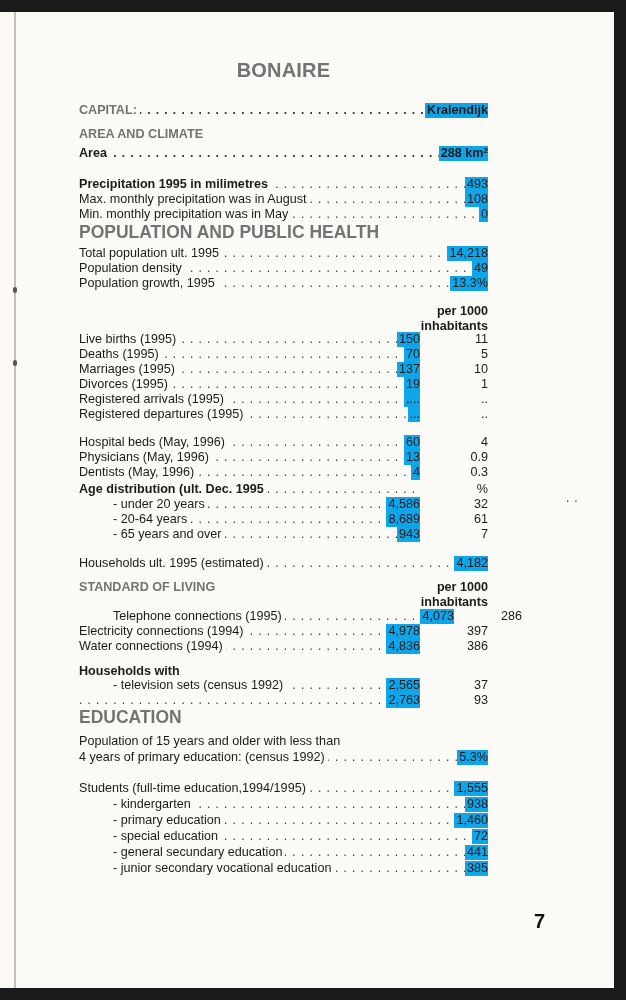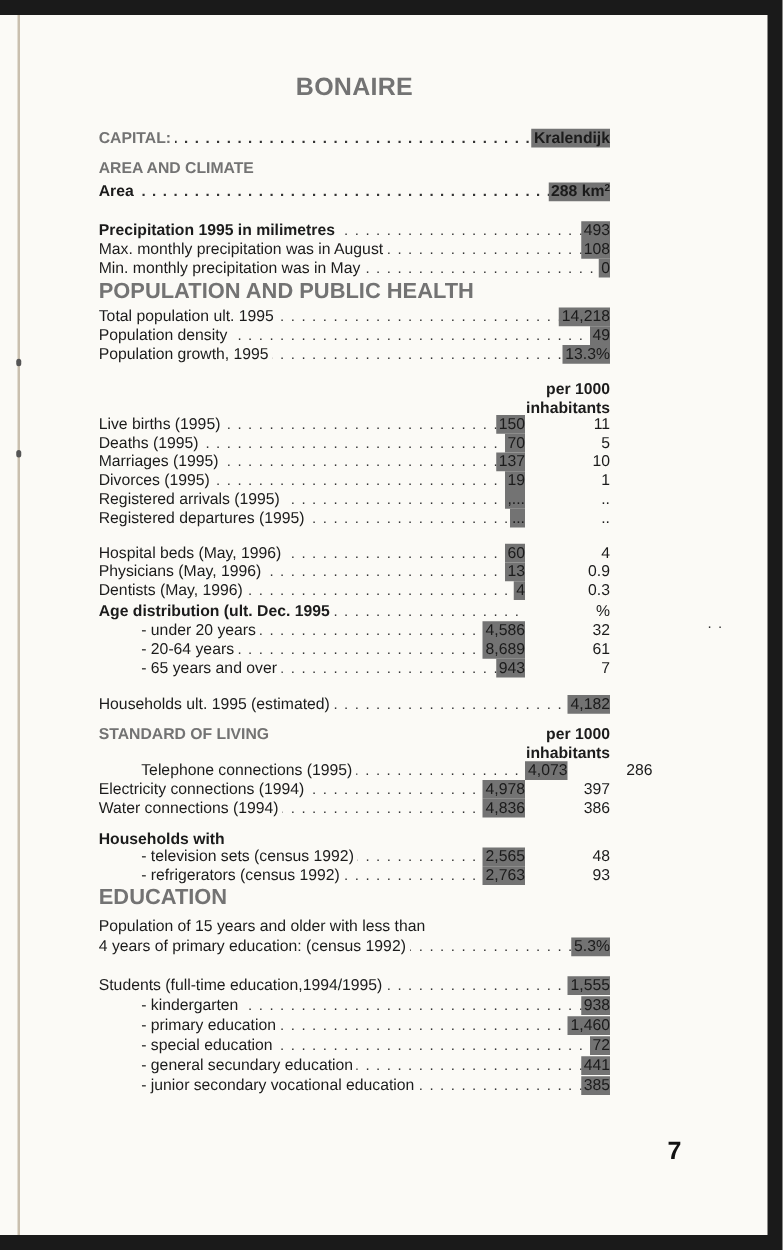--- a/index.html
+++ b/index.html
@@ -28,21 +28,21 @@
     .title {
       position:absolute; left:0; width:409px; top:63px; text-align:center;
       font-weight:bold; font-size:20px; letter-spacing:0.2px;
     }
     .row { position:absolute; left:0; width:409px; height:16px; white-space:nowrap; }
     .row .lab { position:absolute; left:0; top:0; background:#fbfaf6; padding-right:3px; z-index:2; }
     .row .dots {
       position:absolute; left:0; right:0; top:0; overflow:hidden; color:#333;
       letter-spacing:5.2px; font-size:12px; z-index:1;
     }
-    .row .v1 { position:absolute; right:0; top:0; background:#737373; padding-left:2px; z-index:2; text-align:left; }
+    .row .v1 { position:absolute; right:0; top:0; background:#0ea5e9; padding-left:2px; z-index:2; text-align:left; }
     .row.two .v1 { right:68px; }
     .row .v2 { position:absolute; right:0; top:0; background:#fbfaf6; padding-left:6px; z-index:2; text-align:right; }
     .bold { font-weight:bold; }
     .sec { position:absolute; left:0; font-weight:bold; }
     .sec.small { font-size:12.6px; }
     .sec.big { font-size:17.5px; }
     .indent .lab { padding-left:34px; }
     .hdr { position:absolute; right:0; font-weight:bold; text-align:right; }
     .pagenum { position:absolute; left:534px; top:910px; font-weight:bold; font-size:20px; color:#111; }
     sup { font-size:8px; vertical-align:top; position:relative; top:-3px; }
@@ -231,24 +231,23 @@
 
   <div class="row" style="top:664px">
     <span class="lab bold">Households with</span>
     <span class="v2" style="top:14px">%</span>
   </div>
   <div id="hh-rows">
       <div class="row two indent" style="top: 678px;">
         <span class="lab">- television sets (census 1992)</span>
         <span class="dots" style="right: 68px;">..................................................................</span>
         <span class="v1">2,565</span>
-        <span class="v2">48</span>
+        <span class="v2">37</span>
       </div>
       <div class="row two indent" style="top: 693px;">
-        <span class="lab">- refrigerators (census 1992)</span>
         <span class="dots" style="right: 68px;">..................................................................</span>
         <span class="v1">2,763</span>
         <span class="v2">93</span>
       </div>
     </div>
 
   <div class="sec big red" style="top:710px">EDUCATION</div>
   <div class="row" style="top:734px">
     <span class="lab">Population of 15 years and older with less than</span>
   </div>

